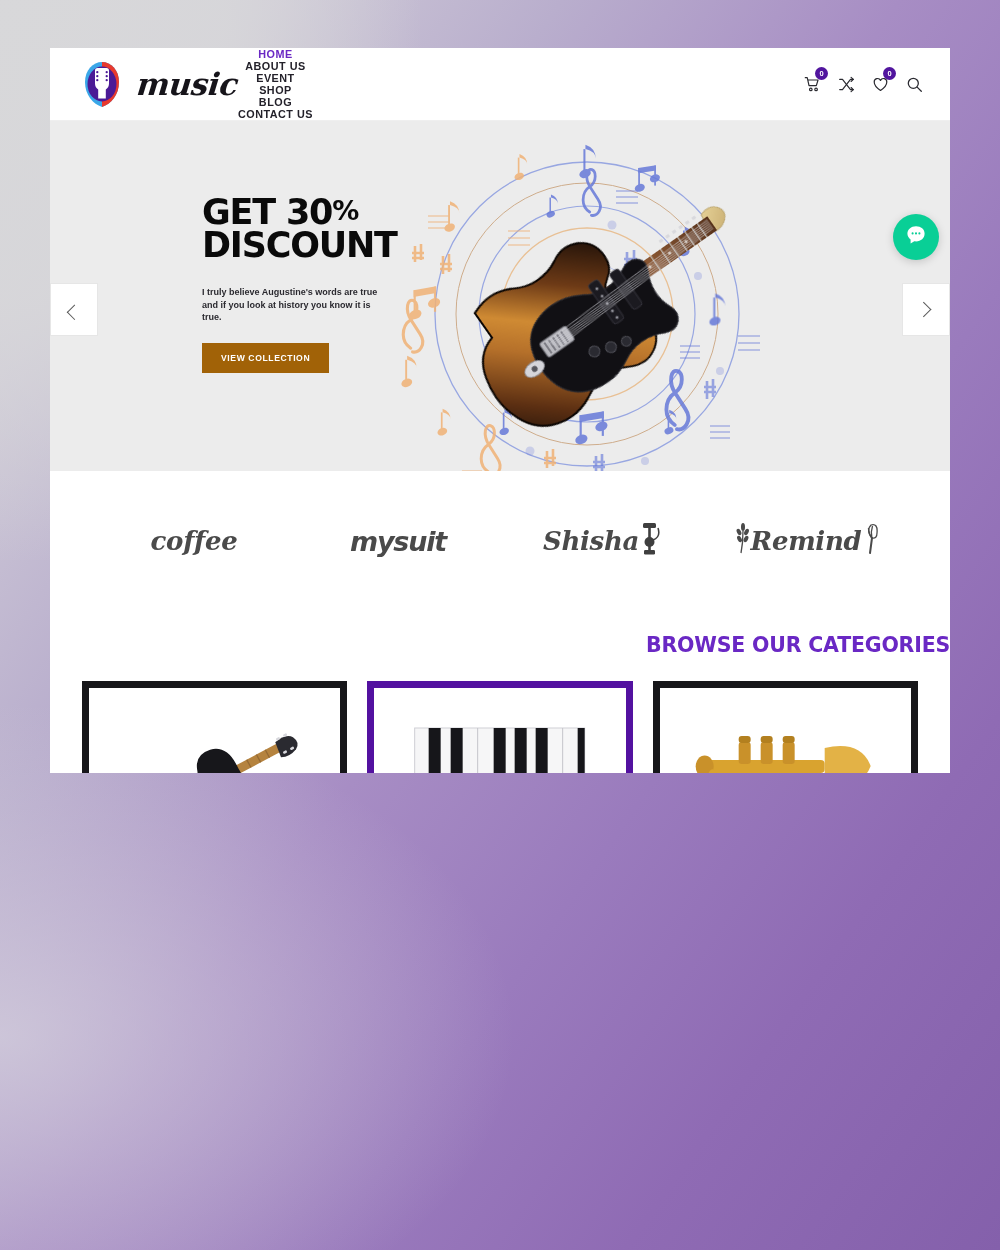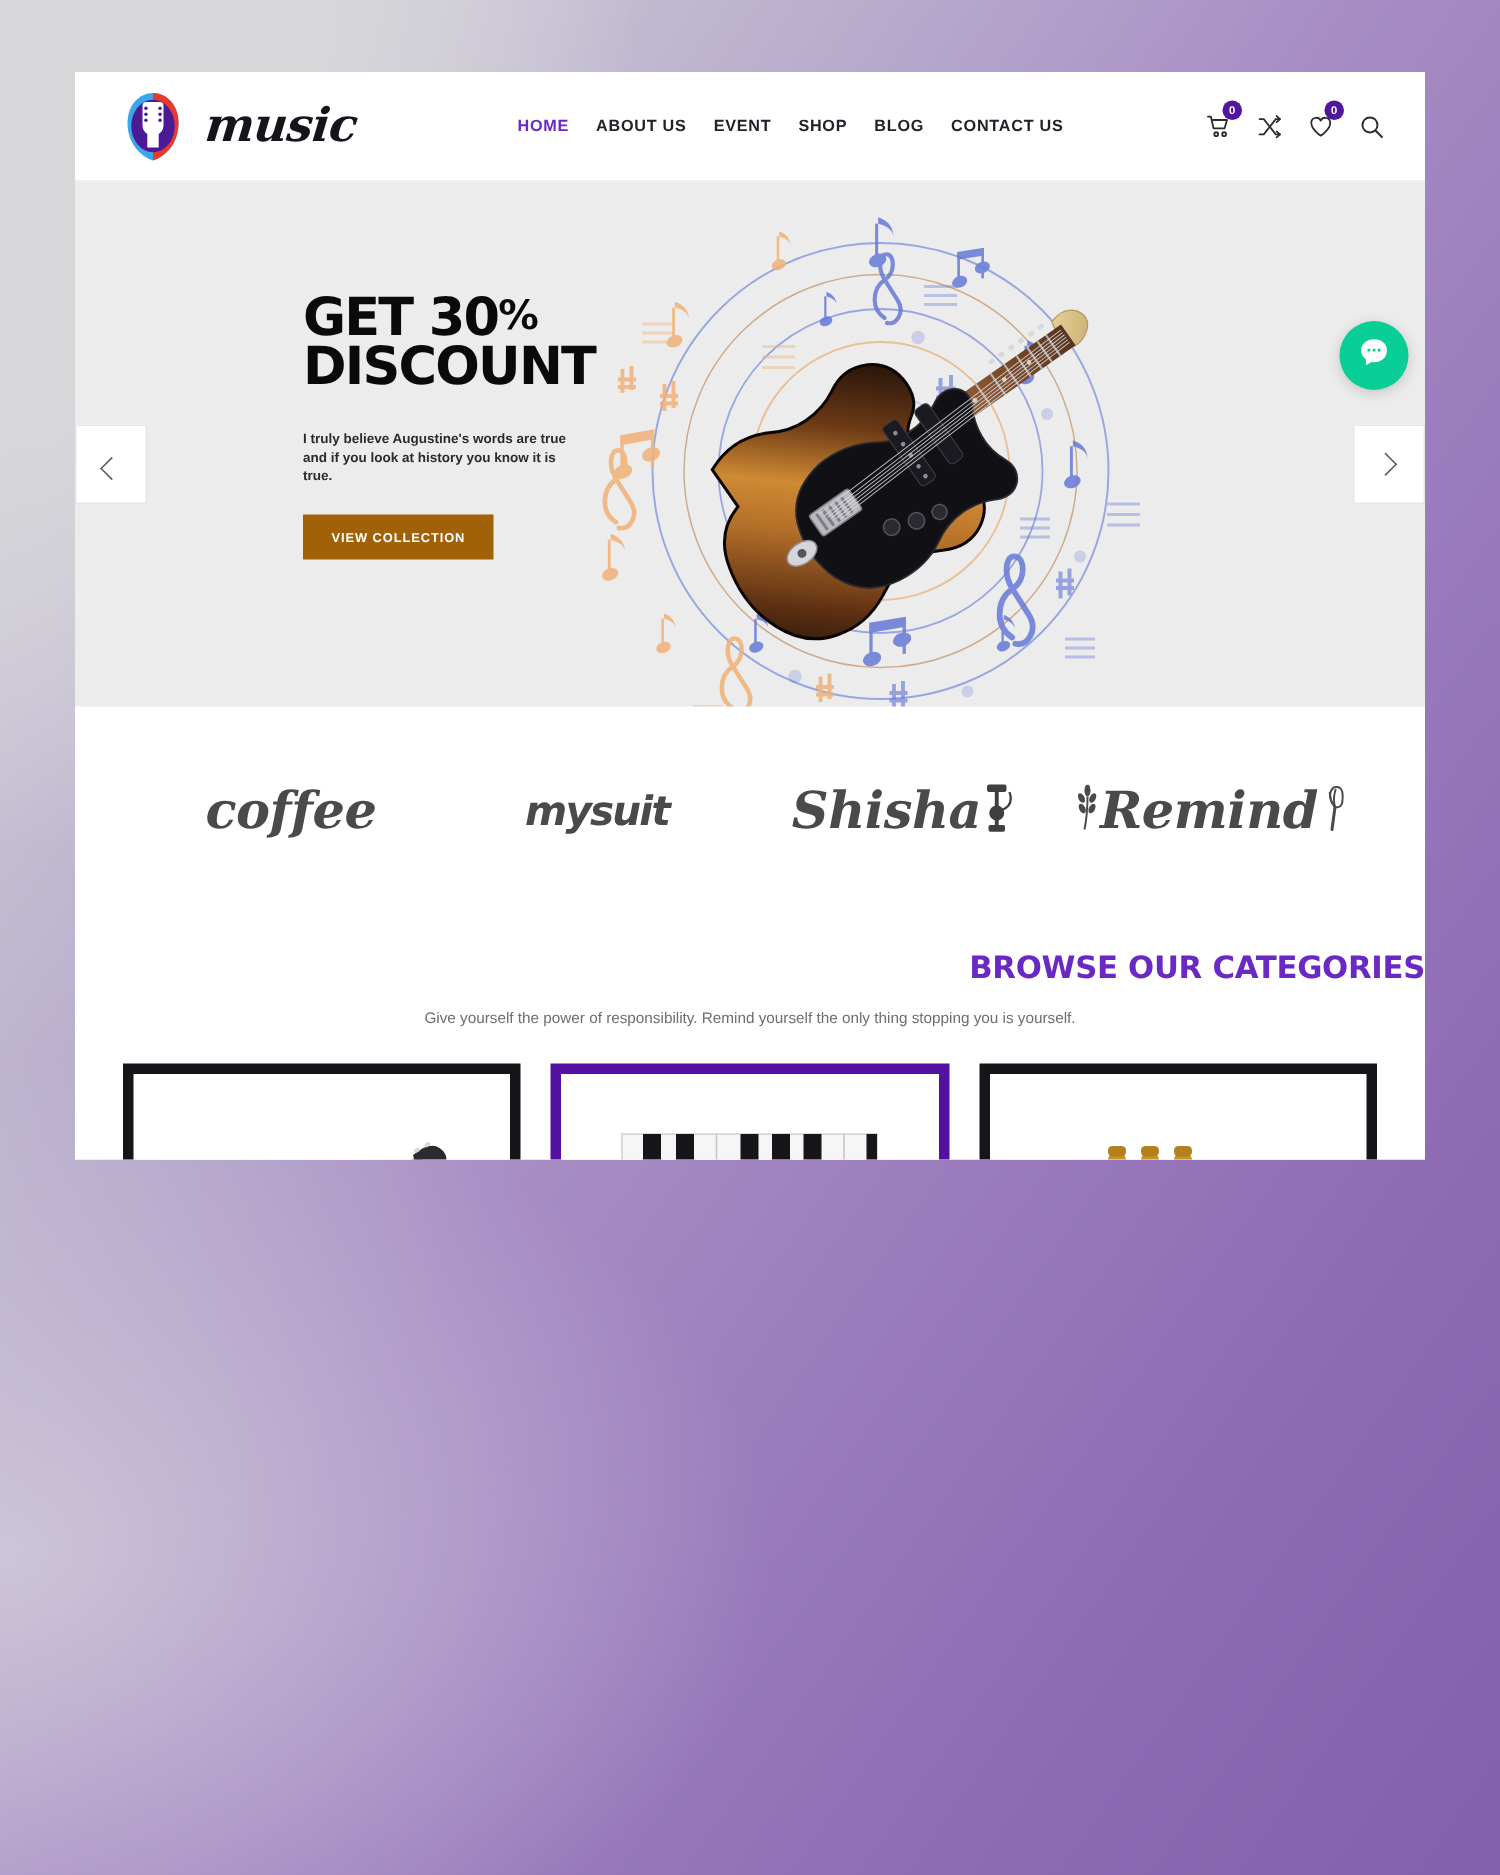--- a/index.html
+++ b/index.html
@@ -87,22 +87,21 @@
     font-size: 31px;
     letter-spacing: -0.5px;
     color: #16141a;
     line-height: 1;
     transform: skewX(-6deg);
   }
 
   .main-nav {
     display: flex;
     align-items: center;
-    gap: 18px;
-    margin-left: 107px;
+    flex-direction: column;
   }
 
   .nav-link {
     font-size: 10.8px;
     font-weight: 700;
     letter-spacing: 0.5px;
     color: #23212a;
     text-decoration: none;
     text-transform: uppercase;
     white-space: nowrap;
@@ -240,21 +239,21 @@
     align-items: center;
     justify-content: center;
     height: 58px;
     flex: 1 1 0;
   }
 
   .bl-text {
     font-family: "DejaVu Serif", serif;
     font-style: italic;
     font-weight: 700;
-    font-size: 34px;
+    font-size: 26px;
     color: #4a4a4a;
     letter-spacing: -0.3px;
   }
   .bl-mysuit {
     font-family: "DejaVu Sans", sans-serif;
     font-style: italic;
     font-weight: 700;
     font-size: 27px;
     letter-spacing: -1.2px;
     color: #4a4a4a;
@@ -732,21 +731,20 @@
             <path d="M7.5 5 q0 6 3.2 10"></path>
           </g>
         </svg>
       </span>
     </div>
 
   </section>
 
   <section class="cats">
     <h2 class="cats-title">BROWSE OUR CATEGORIES</h2>
-    <p class="cats-sub">Give yourself the power of responsibility. Remind yourself the only thing stopping you is yourself.</p>
 
     <div class="cat-grid">
 
       <div class="cat-card dark">
         <div class="cat-art">
           <svg width="100%" height="100%" viewBox="0 0 250 156" preserveAspectRatio="xMidYMid meet">
             <g transform="rotate(-28 125 100)">
               <rect x="118" y="90" width="86" height="9" fill="#b5833f"></rect>
               <g fill="#8d6330" opacity="0.8">
                 <rect x="130" y="90" width="1.3" height="9"></rect>

